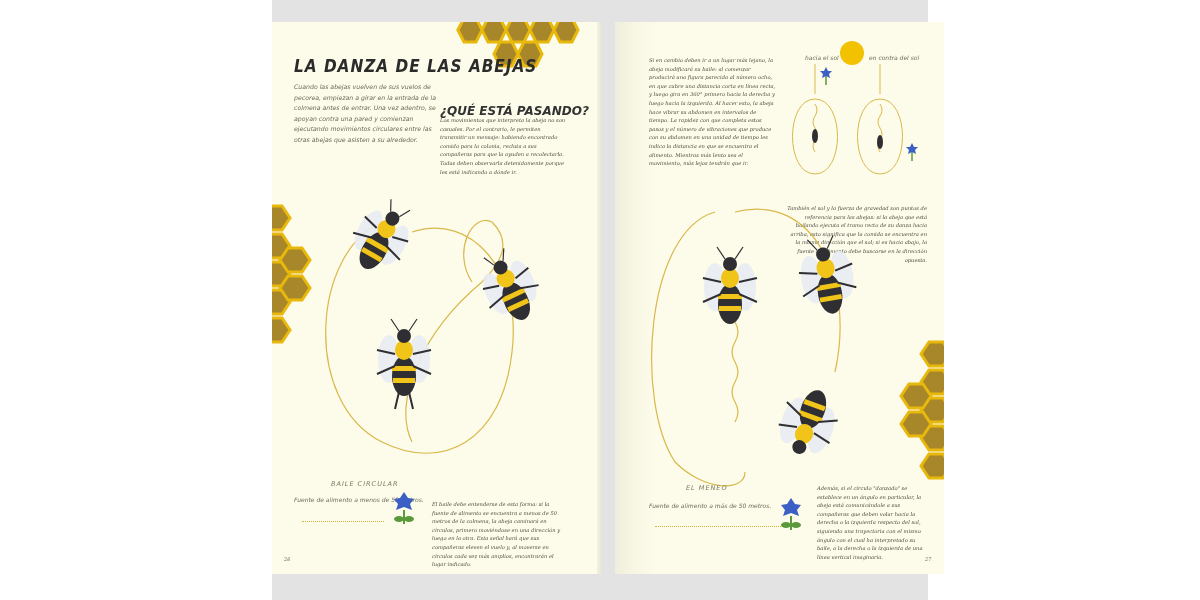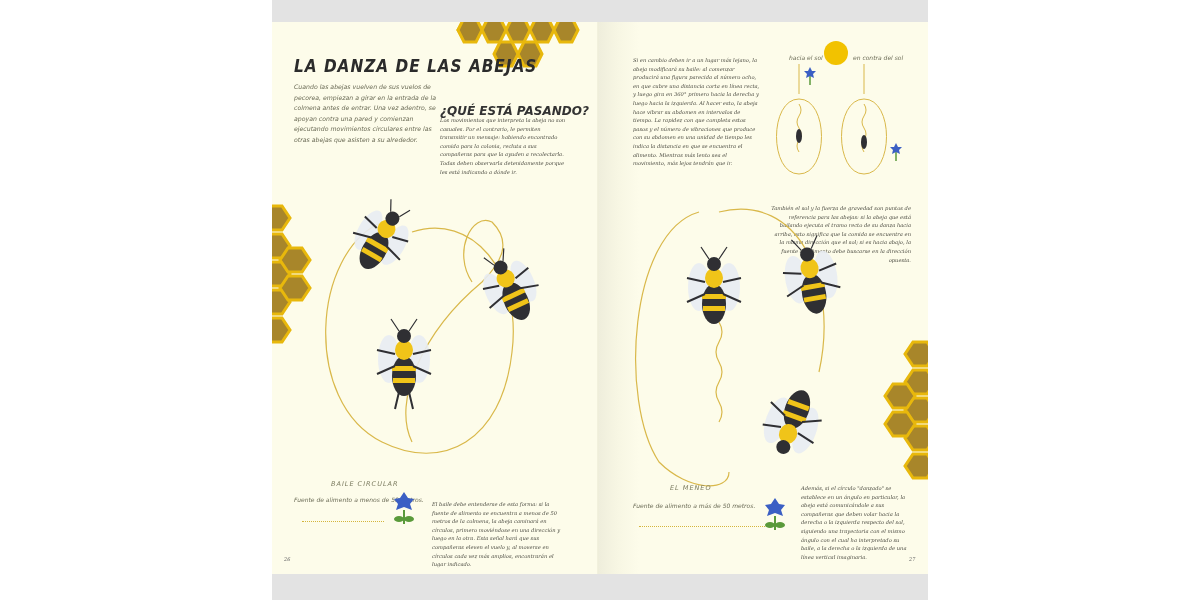--- a/index.html
+++ b/index.html
@@ -1,20 +1,20 @@
 <!DOCTYPE html>
 <html><head>
 <meta charset="utf-8">
 <style>
   html,body{margin:0;padding:0;}
   body{width:1200px;height:600px;background:#ffffff;position:relative;overflow:hidden;font-family:"DejaVu Serif",serif;}
   .scan-bg{position:absolute;left:272px;top:0;width:656px;height:600px;background:#e3e3e3;}
   .page{position:absolute;top:22px;height:552px;background:#fdfcea;overflow:hidden;font-style:italic;}
   .page.left{left:272px;width:327px;}
-  .page.right{left:599px;width:329px;background:linear-gradient(to right,#efeedc 0px,#f7f6e3 18px,#fdfcea 40px);}
+  .page.right{left:615px;width:329px;background:linear-gradient(to right,#efeedc 0px,#f7f6e3 18px,#fdfcea 40px);}
   .gutter{position:absolute;left:597px;top:22px;width:4px;height:552px;background:linear-gradient(to right,#f3f2de,#e9e8d4);}
   .title{position:absolute;left:22px;top:34px;font-family:"DejaVu Sans Condensed","DejaVu Sans",sans-serif;font-weight:bold;font-size:17px;letter-spacing:1px;color:#2b2b2b;}
   .intro{position:absolute;left:22px;top:60px;width:150px;font-family:"DejaVu Sans",sans-serif;font-size:6.2px;line-height:10.5px;color:#6a6a55;}
   .subhead{position:absolute;font-family:"DejaVu Sans",sans-serif;font-weight:bold;font-size:12px;color:#333;}
   .body{position:absolute;font-size:5.2px;line-height:8.6px;color:#4a4a40;}
   .caption-title{position:absolute;font-family:"DejaVu Sans",sans-serif;font-size:6.5px;letter-spacing:1px;color:#7a7a5e;margin-left:37px;}
   .caption{position:absolute;font-family:"DejaVu Sans",sans-serif;font-size:6px;color:#6a6a55;}
   .dotline{position:absolute;height:0;border-top:1.5px dotted #d4b53c;}
   .pnum{position:absolute;font-size:5px;color:#666;}
   .small-label{position:absolute;font-family:"DejaVu Sans",sans-serif;font-size:6px;color:#6a6a55;}

